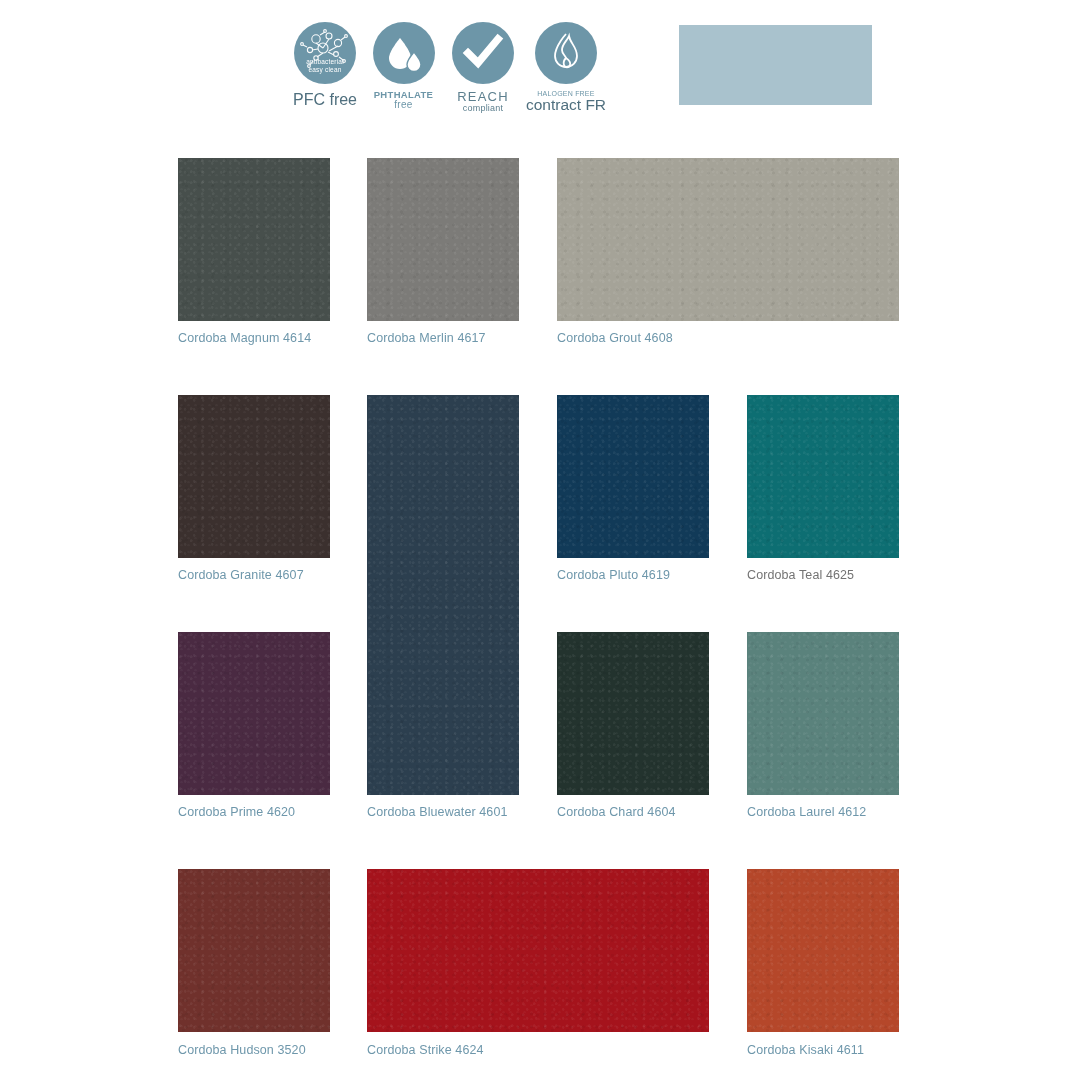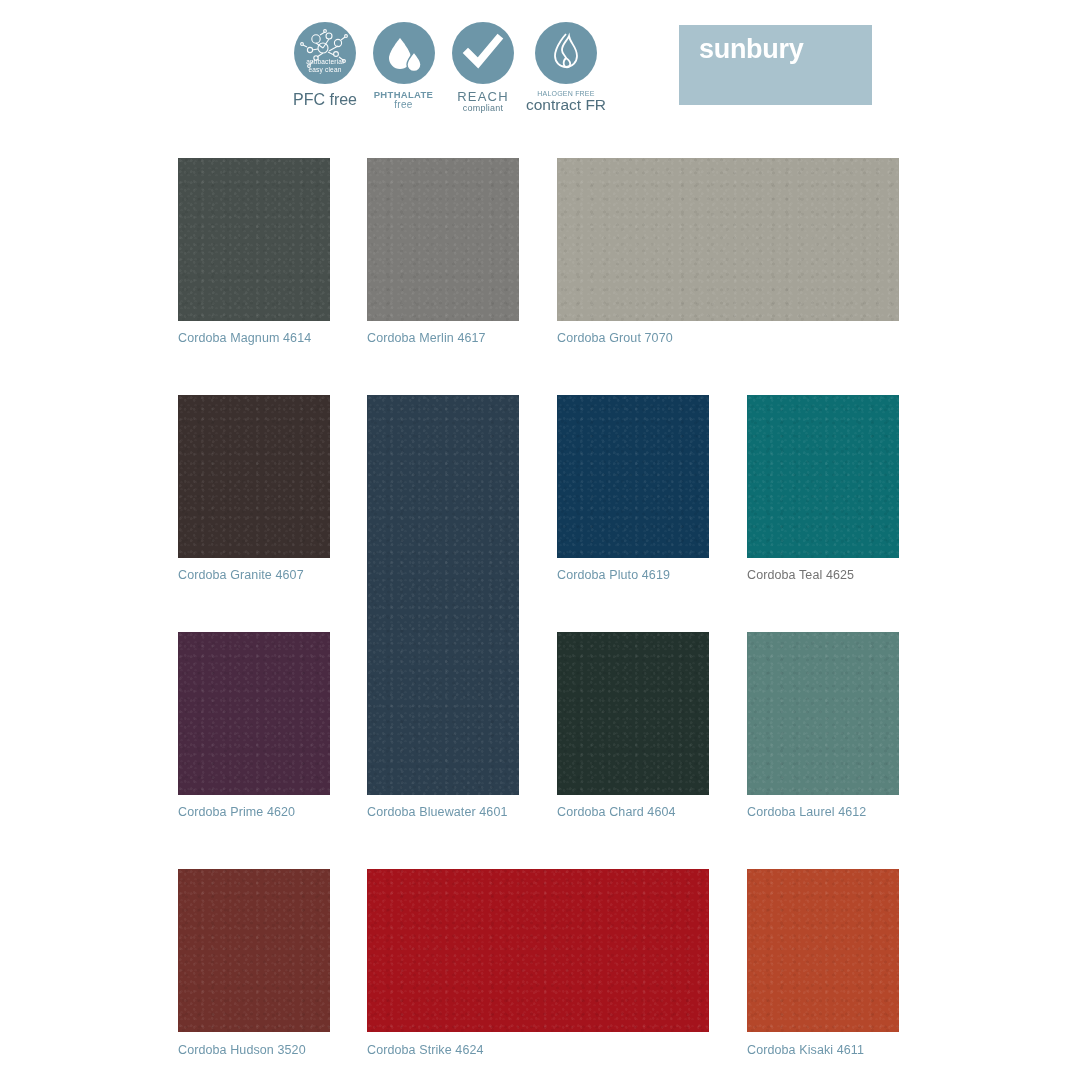--- a/index.html
+++ b/index.html
@@ -220,37 +220,36 @@
       </div>
       <div class="badge-caption">
         <span class="cap-top">HALOGEN FREE</span>
         <span>contract FR</span>
       </div>
     </div>
 
   </div>
 
   <div class="logo-box">
-    <div class="logo-line1">sunbury</div>
   </div>
 </div>
 
 <div class="sheet" id="swatch-sheet">
     <div class="swatch-cell" style="left: 178px; top: 158px; width: 152px; height: 163px;">
       <div class="swatch" style="background: rgb(71, 79, 76);"></div>
     </div>
     <div class="swatch-label" style="left: 178px; top: 331px; color: rgb(110, 151, 171);">Cordoba Magnum 4614</div>
     <div class="swatch-cell" style="left: 367px; top: 158px; width: 152px; height: 163px;">
       <div class="swatch" style="background: rgb(124, 123, 120);"></div>
     </div>
     <div class="swatch-label" style="left: 367px; top: 331px; color: rgb(110, 151, 171);">Cordoba Merlin 4617</div>
     <div class="swatch-cell" style="left: 557px; top: 158px; width: 342px; height: 163px;">
       <div class="swatch" style="background: rgb(165, 163, 152);"></div>
     </div>
-    <div class="swatch-label" style="left: 557px; top: 331px; color: rgb(110, 151, 171);">Cordoba Grout 7070</div>
+    <div class="swatch-label" style="left: 557px; top: 331px; color: rgb(110, 151, 171);">Cordoba Grout 4608</div>
     <div class="swatch-cell" style="left: 178px; top: 395px; width: 152px; height: 163px;">
       <div class="swatch" style="background: rgb(59, 48, 46);"></div>
     </div>
     <div class="swatch-label" style="left: 178px; top: 568px; color: rgb(110, 151, 171);">Cordoba Granite 4607</div>
     <div class="swatch-cell" style="left: 557px; top: 395px; width: 152px; height: 163px;">
       <div class="swatch" style="background: rgb(17, 58, 88);"></div>
     </div>
     <div class="swatch-label" style="left: 557px; top: 568px; color: rgb(110, 151, 171);">Cordoba Pluto 4619</div>
     <div class="swatch-cell" style="left: 747px; top: 395px; width: 152px; height: 163px;">
       <div class="swatch" style="background: rgb(13, 110, 114);"></div>

